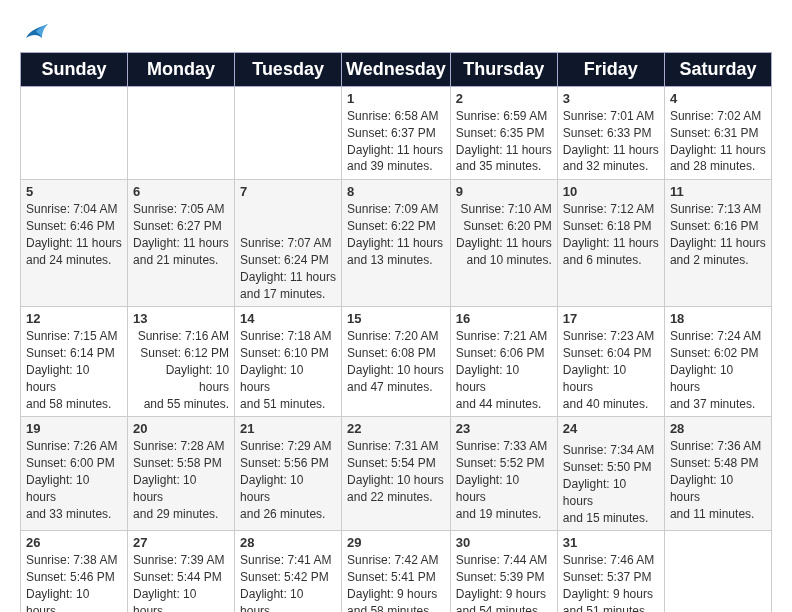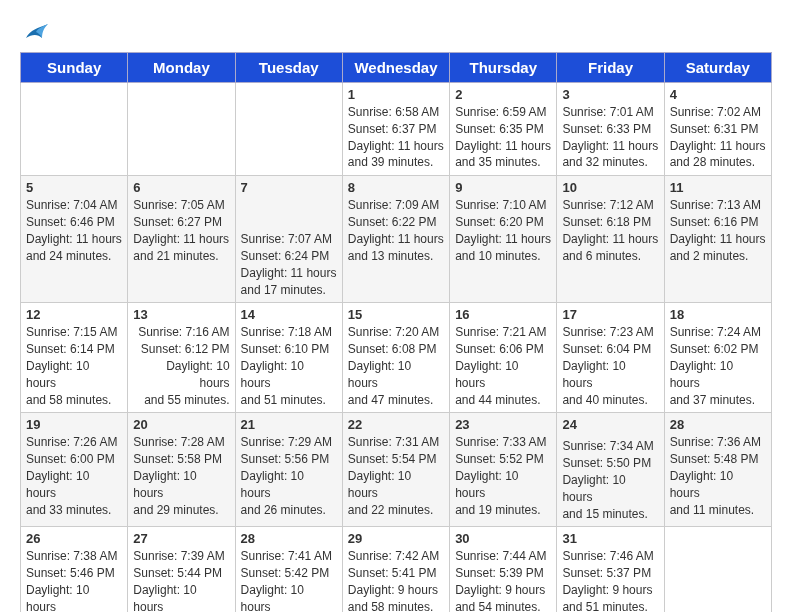--- a/index.html
+++ b/index.html
@@ -51,25 +51,25 @@
     .location {
       font-size: 16px;
       color: #555;
     }
     .calendar {
       width: 100%;
       border-collapse: collapse;
       border: 1px solid #ccc;
     }
     .calendar th {
-      background-color: #1d4ed8;
+      background-color: #0f172a;
       color: white;
       text-align: center;
       padding: 6px 4px;
-      font-size: 15px;
+      font-size: 18px;
       border: 1px solid #aac;
       margin-top: 44px;
     }
     .calendar td {
       vertical-align: top;
       border: 1px solid #ccc;
       padding: 4px 5px;
       width: 107px;
       height: 90px;
       font-size: 11px;
@@ -185,21 +185,21 @@
         </td>
         <td>
           <div class="day-number">8</div>
           <div class="day-info" style="white-space: pre-line;">Sunrise: 7:09 AM
 Sunset: 6:22 PM
 Daylight: 11 hours
 and 13 minutes.</div>
         </td>
         <td>
           <div class="day-number">9</div>
-          <div class="day-info" style="white-space: pre-line;">Sunrise: 7:10 AM
+          <div class="day-info" style="white-space: pre-line; text-align: right;">Sunrise: 7:10 AM
 Sunset: 6:20 PM
 Daylight: 11 hours
 and 10 minutes.</div>
         </td>
         <td>
           <div class="day-number">10</div>
           <div class="day-info" style="white-space: pre-line;">Sunrise: 7:12 AM
 Sunset: 6:18 PM
 Daylight: 11 hours
 and 6 minutes.</div>

